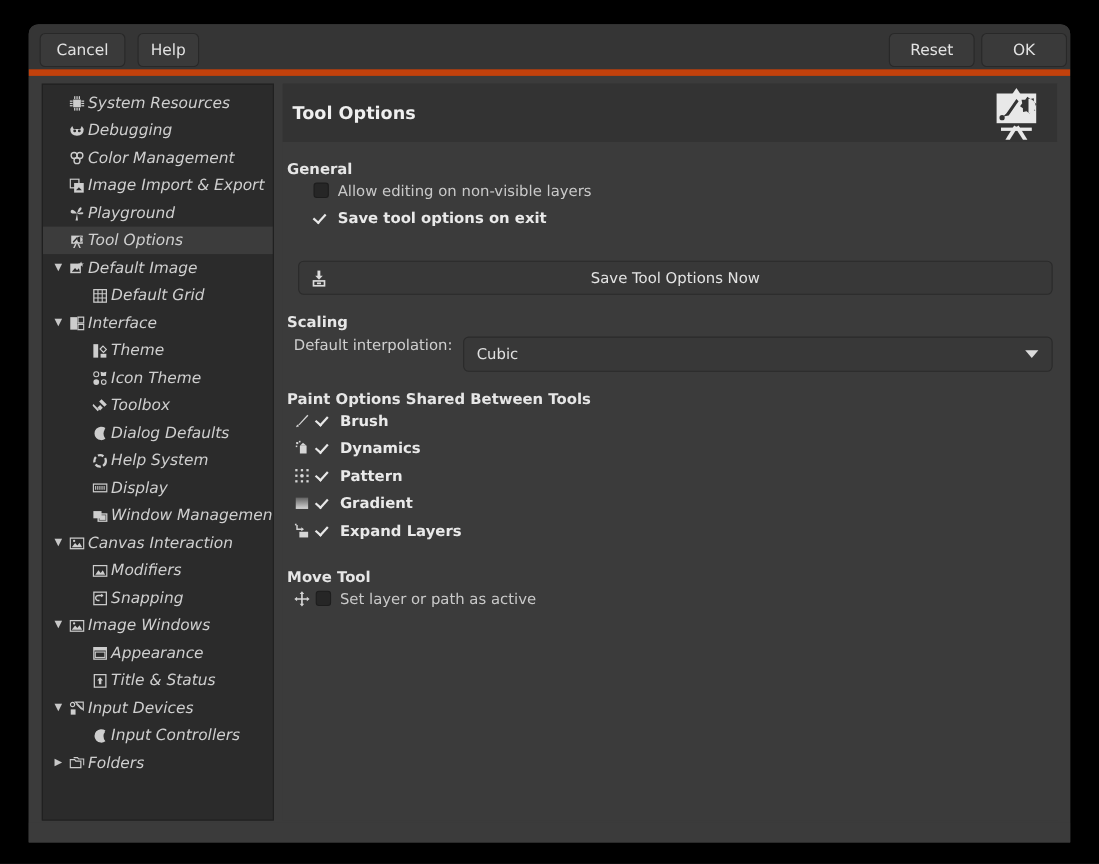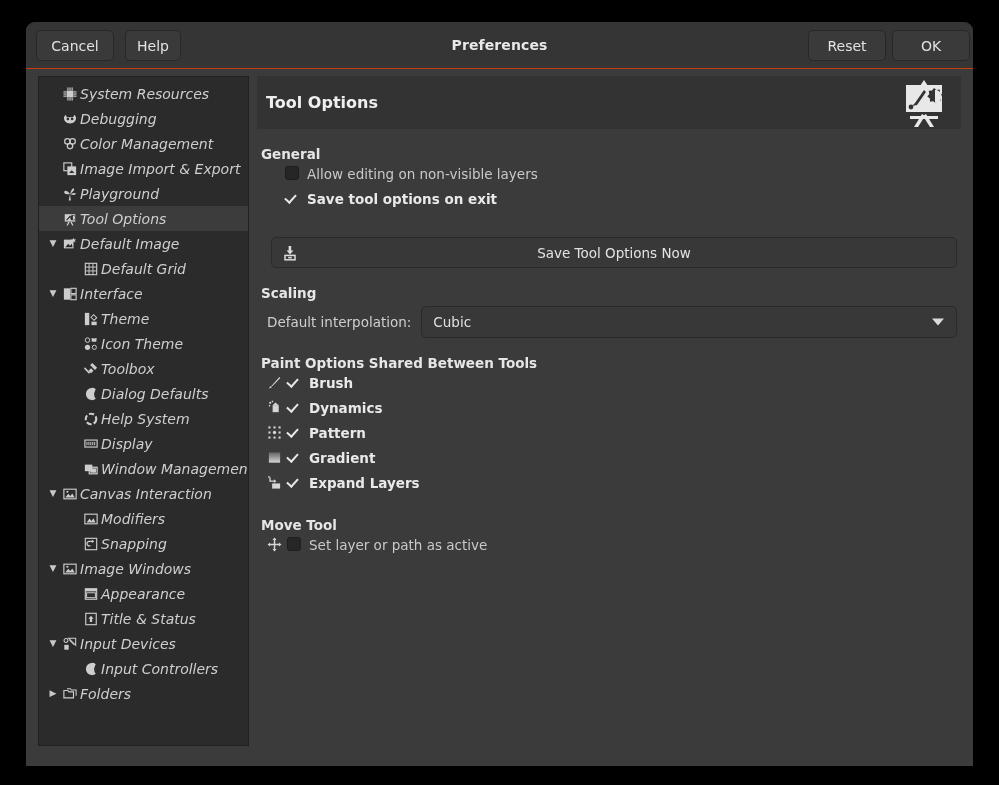--- a/index.html
+++ b/index.html
@@ -30,21 +30,21 @@
     border-radius: 9px 9px 0 0;
     box-sizing: border-box;
     overflow: hidden;
   }
 
   
   .titlebar {
     position: relative;
     height: 47px;
     background: #353535;
-    border-bottom: 1px solid #c2410c;
+    border-bottom: 6px solid #c2410c;
     box-sizing: border-box;
   }
   .title-text {
     position: absolute;
     left: 0; right: 0; top: 15px;
     text-align: center;
     color: #e8e8e8;
     font-size: 14px;
     font-weight: bold;
     letter-spacing: 0.1px;
@@ -239,21 +239,21 @@
     width: 16px;
     height: 16px;
     display: flex;
     align-items: center;
     justify-content: center;
   }
 
   
   .combo-row {
     display: flex;
-    align-items: center;
+    align-items: flex-start;
     margin: 5px 4px 0 10px;
     height: 32px;
   }
   .combo-label {
     color: #cfcfcf;
     font-size: 13.5px;
     margin-right: 10px;
   }
   .combo {
     position: relative;
@@ -301,21 +301,20 @@
 <div id="root">
   <div class="window">
 
     <div class="titlebar">
       <div class="tb-btn cancel">
         <span>Cancel</span>
       </div>
       <div class="tb-btn help">
         <span>Help</span>
       </div>
-      <div class="title-text">Preferences</div>
       <div class="tb-btn reset">
         <span>Reset</span>
       </div>
       <div class="tb-btn ok">
         <span>OK</span>
       </div>
     </div>
 
     <div class="body">
 

